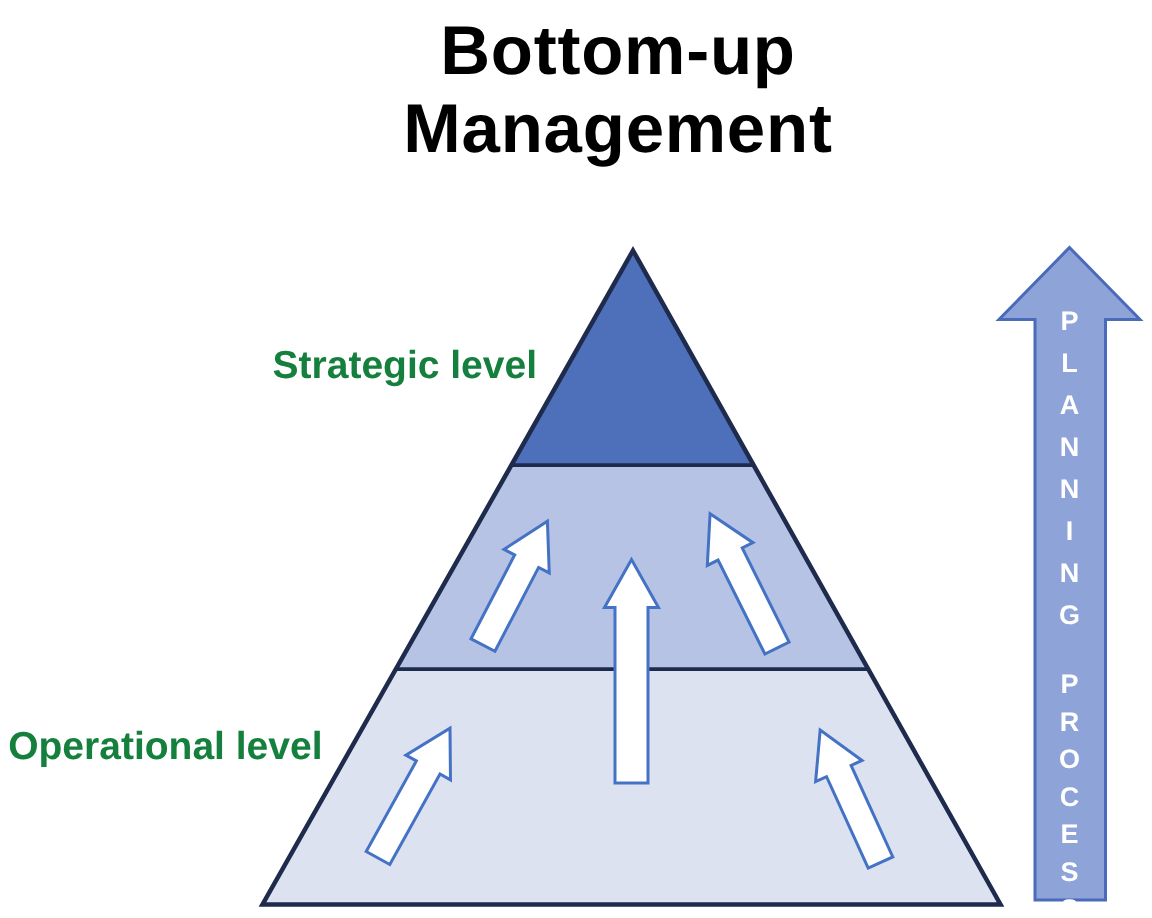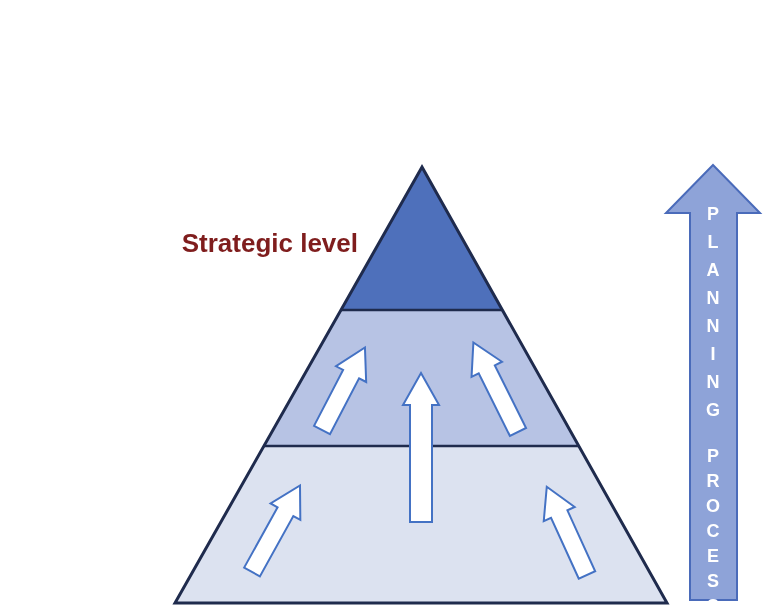--- a/index.html
+++ b/index.html
@@ -7,21 +7,21 @@
     position:relative;width:768px;height:612px;background:#ffffff;overflow:hidden;
     font-family:"Liberation Sans", sans-serif;
   }
   .title{
     position:absolute;left:412px;top:8px;transform:translateX(-50%);
     text-align:center;font-size:46px;line-height:1.13;font-weight:800;
     color:#000;letter-spacing:0.5px;white-space:nowrap;
   }
   .diagram-svg{position:absolute;left:0;top:0;}
   .level-label{
-    position:absolute;font-size:26px;font-weight:700;color:#7f1d1d;
+    position:absolute;font-size:26px;font-weight:700;color:#15803d;
     white-space:nowrap;text-align:right;line-height:1;
   }
   .label-strategic{top:230px;right:410px;}
   .label-coordinating{top:347px;right:475px;}
   .label-operational{top:484px;right:553px;}
   .process-words{
     position:absolute;left:713px;top:204px;transform:translateX(-50%);
     display:flex;flex-direction:column;align-items:center;gap:18px;
   }
   .vword{
@@ -29,20 +29,24 @@
     color:#ffffff;font-size:18px;font-weight:700;line-height:1;
   }
   .vword.word1{letter-spacing:8px;}
   .vword.word2{letter-spacing:5px;}
 </style>
 </head>
 <body>
 
 <div class="stage">
 
+  <div class="title">
+    <div>Bottom-up</div>
+    <div>Management</div>
+  </div>
 
   <svg class="diagram-svg" width="768" height="612" viewBox="0 0 768 612">
 
     <polygon points="422,167 502,310 341,310" fill="#4E70BB"></polygon>
     <polygon points="341,310 502,310 579,446 264,446" fill="#B7C3E4"></polygon>
     <polygon points="264,446 579,446 667,603 175,603" fill="#DCE2F0"></polygon>
 
     <line x1="341" y1="310" x2="502" y2="310" stroke-width="2.5" stroke="#1F2B4D"></line>
     <line x1="264" y1="446" x2="579" y2="446" stroke-width="2.5" stroke="#1F2B4D"></line>
 
@@ -51,19 +55,20 @@
     <path d="M -9 0 L -9 -63 L -17 -63 L 0 -93 L 17 -63 L 9 -63 L 9 0 Z" transform="translate(322,430) rotate(27.5)" stroke-width="2" fill="#FFFFFF" stroke="#4472C4"></path>
     <path d="M -9 0 L -9 -70 L -17 -70 L 0 -100 L 17 -70 L 9 -70 L 9 0 Z" transform="translate(518,432) rotate(-26.5)" stroke-width="2" fill="#FFFFFF" stroke="#4472C4"></path>
     <path d="M -11 0 L -11 -117 L -18 -117 L 0 -149 L 18 -117 L 11 -117 L 11 0 Z" transform="translate(421,522)" stroke-width="2" fill="#FFFFFF" stroke="#4472C4"></path>
     <path d="M -9 0 L -9 -69 L -17 -69 L 0 -99 L 17 -69 L 9 -69 L 9 0 Z" transform="translate(252,572) rotate(29)" stroke-width="2" fill="#FFFFFF" stroke="#4472C4"></path>
     <path d="M -9 0 L -9 -67 L -17 -67 L 0 -97 L 17 -67 L 9 -67 L 9 0 Z" transform="translate(587,575) rotate(-24.5)" stroke-width="2" fill="#FFFFFF" stroke="#4472C4"></path>
 
     <polygon points="713,165 760,213 737,213 737,600 690,600 690,213 666,213" stroke-width="2" fill="#8EA3D8" stroke="#4A6BBA"></polygon>
   </svg>
 
   <div class="level-label label-strategic">Strategic level</div>
+  <div class="level-label label-operational">Operational level</div>
 
   <div class="process-words">
     <div class="vword word1">PLANNING</div>
     <div class="vword word2">PROCESS</div>
   </div>
 
 </div>
 
 </body></html>

